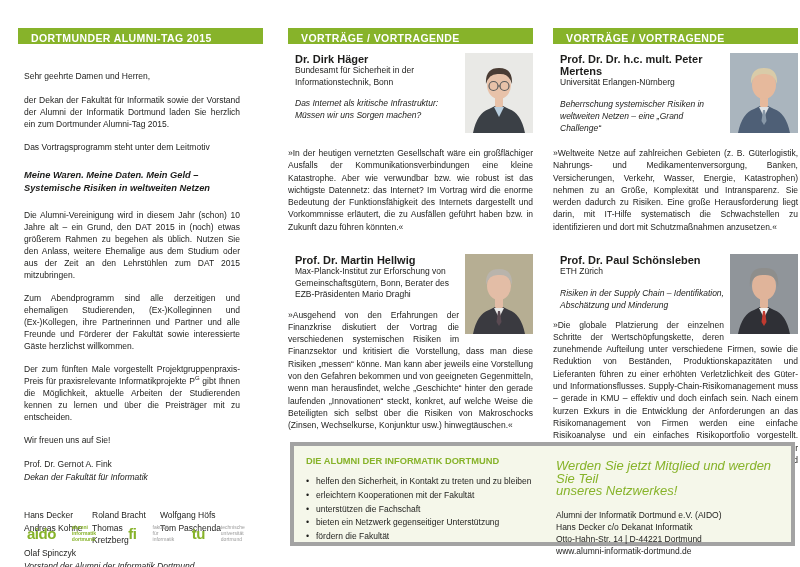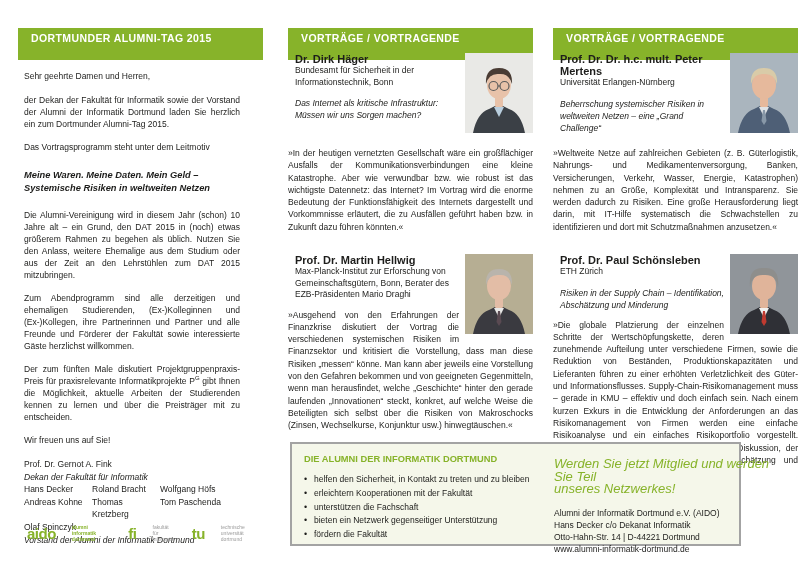--- a/index.html
+++ b/index.html
@@ -8,21 +8,21 @@
     font-family: "Liberation Sans", sans-serif;
     background: #ffffff;
     color: #1d1d1b;
     position: relative;
     overflow: hidden;
   }
   .page { position: absolute; inset: 0; background: #fff; }
 
   
   .bar {
-    position: absolute; top: 28px; height: 32px; width: 245px;
+    position: absolute; top: 28px; height: 16px; width: 245px;
     background: #87b32a; color: #fff;
     font-size: 10.5px; font-weight: bold; letter-spacing: 0.4px;
     line-height: 20px; padding-left: 13px;
   }
   .bar1 { left: 18px; }
   .bar2 { left: 288px; }
   .bar3 { left: 553px; }
 
   
   .col { position: absolute; top: 53px; font-size: 8.5px; line-height: 12px; }
@@ -35,21 +35,21 @@
   .motto {
     text-align: left; font-weight: bold; font-style: italic;
     font-size: 9.3px; line-height: 13px; margin: 16px 0 14px 0;
   }
   .closing { margin-bottom: 12px; }
   .dean-name { margin-bottom: 1px; }
   .italic { font-style: italic; }
   sup { font-size: 6px; vertical-align: super; line-height: 0; }
 
   .board-grid {
-    display: grid;
+    margin-top: 26px; display: grid;
     grid-template-columns: 68px 68px 80px;
     column-gap: 0; row-height: 12px; line-height: 12.5px;
   }
   .board-caption { font-style: italic; margin-top: 1px; }
 
   
   .logos {
     position: absolute; left: 27px; top: 524px; width: 240px;
     display: flex; align-items: center; gap: 17px;
   }
@@ -70,22 +70,22 @@
   .sp-title { font-style: italic; margin-top: 9px; line-height: 12px; }
   .sp-head.tall { min-height: 86px; }
   .abstract {
     text-align: justify; margin-top: 8px; margin-left: -7px;
     line-height: 12.3px;
   }
   .speaker::after { content: ""; display: block; clear: both; }
 
   
   .bottom-box {
-    position: absolute; left: 290px; top: 442px; width: 451px; height: 104px;
-    background: #f5f7ea; border: 2px solid #a3a3a3;
+    position: absolute; left: 290px; top: 442px; width: 505px; height: 104px;
+    background: #f5f7ea; border: 4px solid #a3a3a3;
   }
   .bb-left { position: absolute; left: 12px; top: 10px; width: 245px; }
   .bb-title { color: #87b32a; font-weight: bold; font-size: 9.3px; margin-bottom: 9px; }
   .bb-list { list-style: none; font-size: 8.5px; }
   .bb-list li { padding-left: 10px; position: relative; line-height: 13.8px; }
   .bb-list li::before {
     content: "•"; position: absolute; left: 0; top: 0; font-size: 9px;
   }
   .bb-right { position: absolute; left: 262px; top: 14px; width: 232px; }
   .cta { color: #87b32a; font-style: italic; font-size: 13px; line-height: 12.5px; }
@@ -104,21 +104,21 @@
   <div class="col col-left">
     <div class="salutation">Sehr geehrte Damen und Herren,</div>
     <p>der Dekan der Fakultät für Informatik sowie der Vorstand der Alumni der Informatik Dortmund laden Sie herzlich ein zum Dortmunder Alumni-Tag 2015.</p>
     <p>Das Vortragsprogramm steht unter dem Leitmotiv</p>
     <div class="motto">
       <div>Meine Waren. Meine Daten. Mein Geld –</div>
       <div>Systemische Risiken in weltweiten Netzen</div>
     </div>
     <p>Die Alumni-Vereinigung wird in diesem Jahr (schon) 10 Jahre alt – ein Grund, den DAT 2015 in (noch) etwas größerem Rahmen zu begehen als üblich. Nutzen Sie den Anlass, weitere Ehemalige aus dem Studium oder aus der Zeit an den Lehrstühlen zum DAT 2015 mitzubringen.</p>
     <p>Zum Abendprogramm sind alle derzeitigen und ehemaligen Studierenden, (Ex-)Kolleginnen und (Ex-)Kollegen, ihre Partnerinnen und Partner und alle Freunde und Förderer der Fakultät sowie interessierte Gäste herzlichst willkommen.</p>
-    <p><span>Der zum fünften Male diskutiert Projektgruppenpraxis-Preis für praxisrelevante Informatikprojekte P</span><sup>G</sup><span> gibt Ihnen die Möglichkeit, aktuelle Arbeiten der Studierenden kennen zu lernen und über die Preisträger mit zu entscheiden.</span></p>
+    <p><span>Der zum fünften Male vorgestellt Projektgruppenpraxis-Preis für praxisrelevante Informatikprojekte P</span><sup>G</sup><span> gibt Ihnen die Möglichkeit, aktuelle Arbeiten der Studierenden kennen zu lernen und über die Preisträger mit zu entscheiden.</span></p>
     <div class="closing">Wir freuen uns auf Sie!</div>
     <div class="dean-name">Prof. Dr. Gernot A. Fink</div>
     <div class="italic">Dekan der Fakultät für Informatik</div>
 
     <div class="board-grid">
       <span>Hans Decker</span>
       <span>Roland Bracht</span>
       <span>Wolfgang Höfs</span>
       <span>Andreas Kohne</span>
       <span>Thomas Kretzberg</span>

